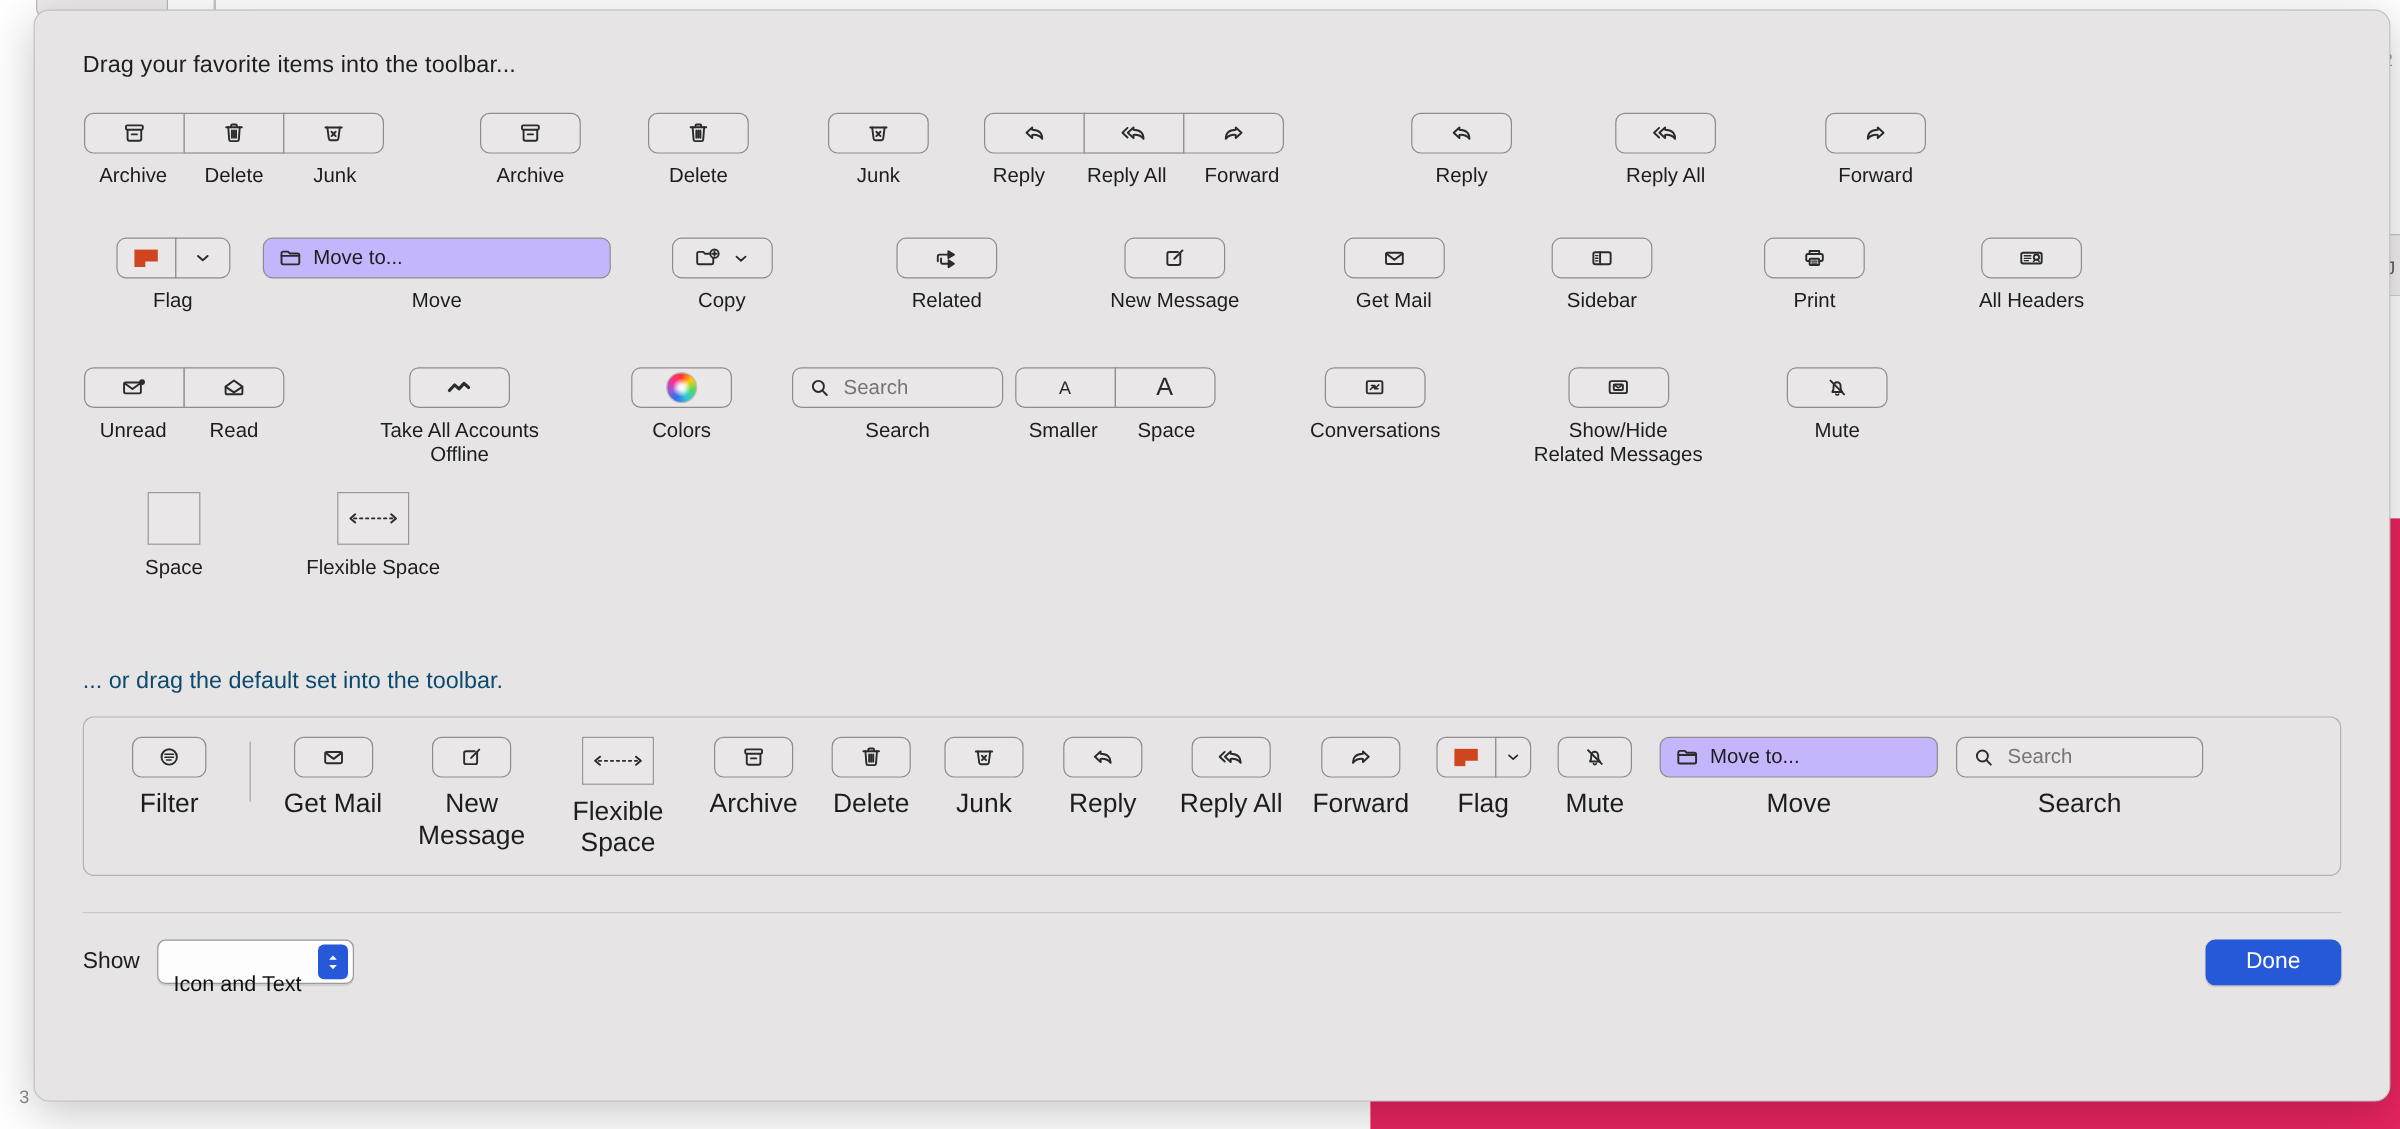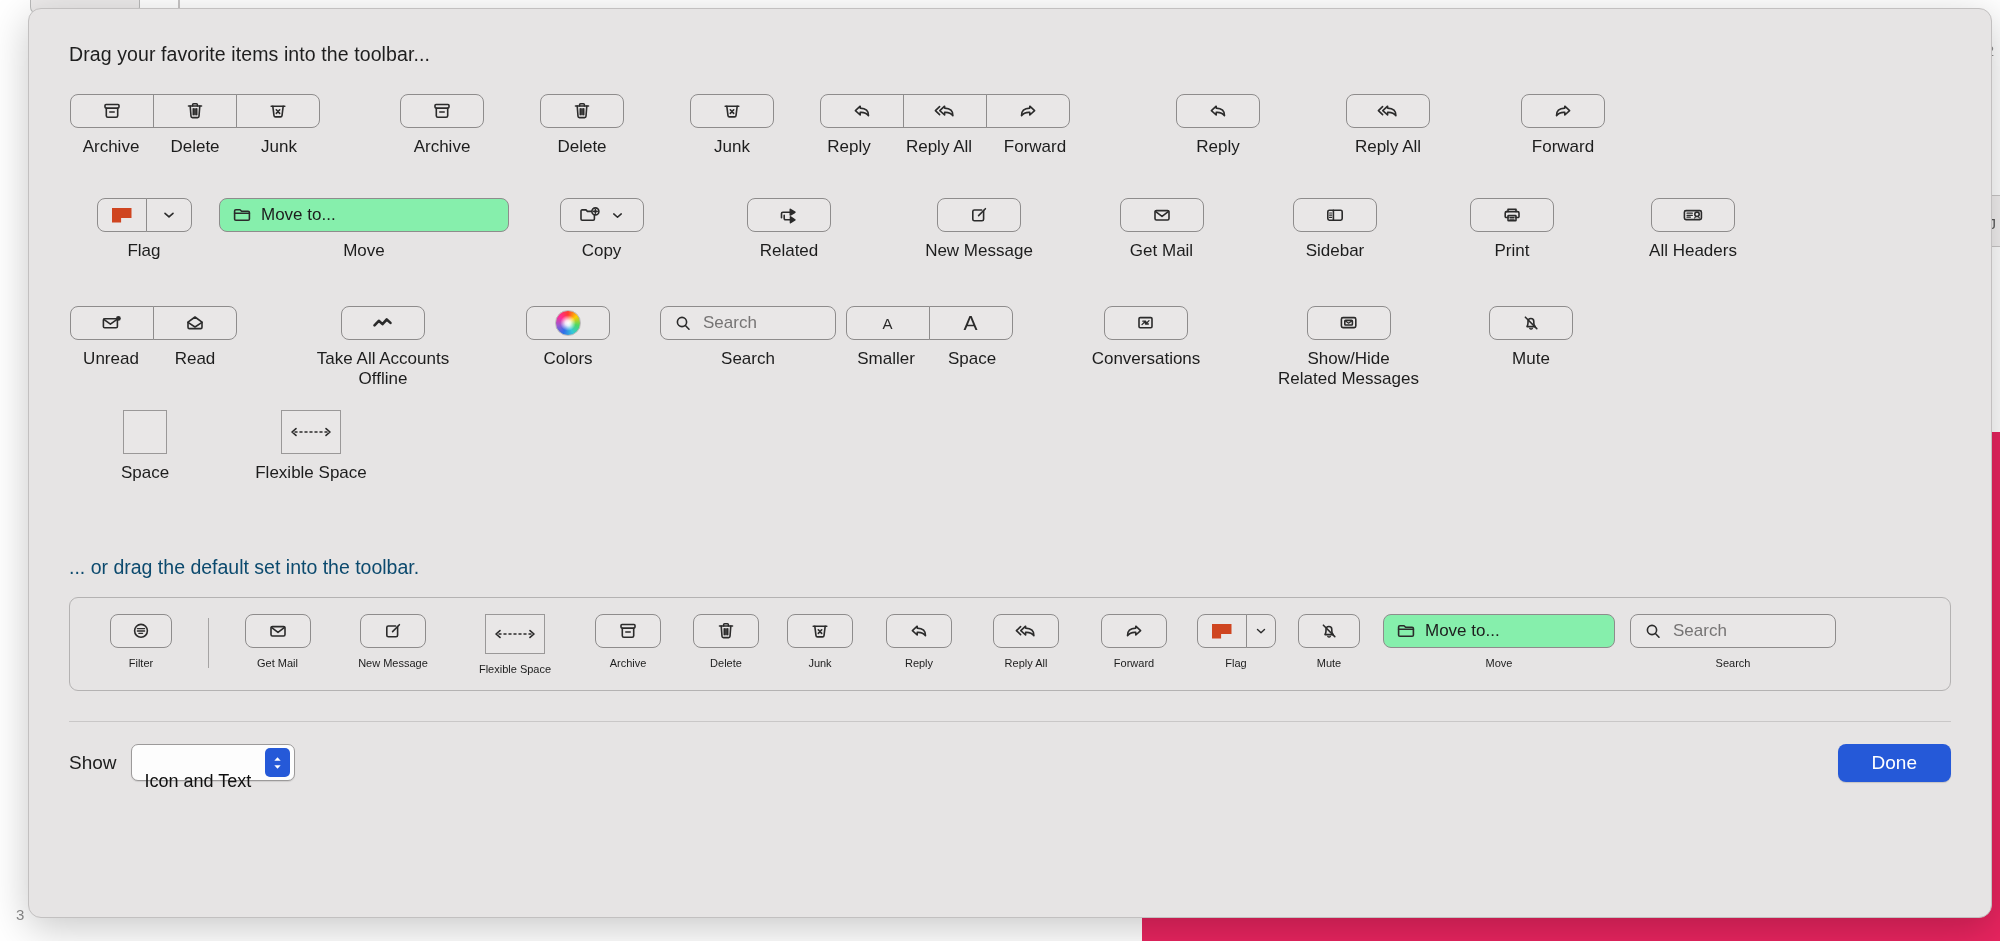--- a/index.html
+++ b/index.html
@@ -129,21 +129,21 @@
     gap: 10px;
     padding: 0 12px;
   }
   .search-field .ph { font-size: 17px; color: #767474; }
 
   
   .move-field {
     height: 34px;
     border: 1px solid #8e8c8c;
     border-radius: 8px;
-    background: #86efac;
+    background: #c4b5fd;
     display: flex;
     align-items: center;
     gap: 9px;
     padding: 0 12px;
   }
   .move-field .lbl { font-size: 17px; color: #1d1d1d; }
 
   
   .space-box {
     width: 44px; height: 44px;
@@ -181,21 +181,21 @@
   .default-box {
     border: 1px solid #b4b2b2;
     border-radius: 9px;
     background: #e6e4e4;
     padding: 16px 22px 14px 22px;
     display: flex;
     align-items: flex-start;
     gap: 0;
   }
   .default-box .cell { margin-right: 8px; }
-  .default-box .cell .cap { font-size: 11px; }
+  .default-box .cell .cap { font-size: 22px; }
   .divider-v {
     width: 1px; height: 50px; background: #a5a3a3;
     margin: 4px 16px 0 10px;
   }
 
   
   .footer-rule {
     margin-top: 30px;
     height: 1px; background: #c9c7c7;
   }

